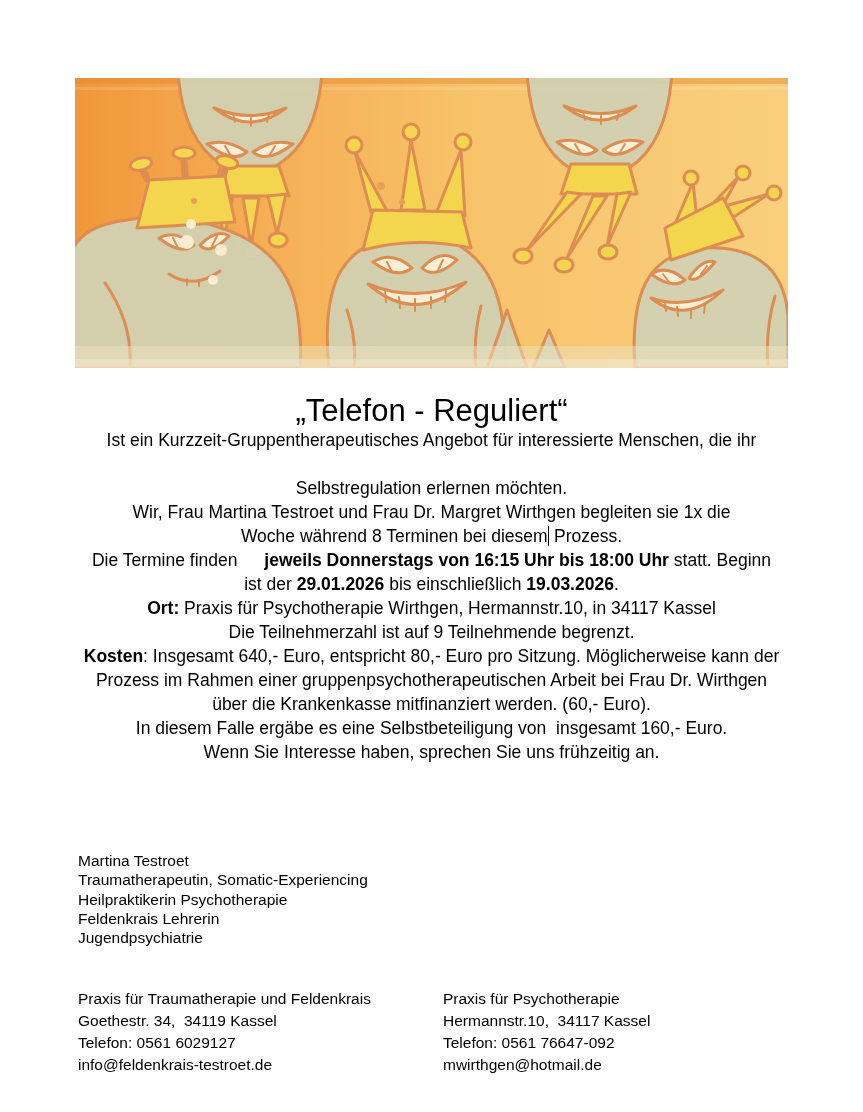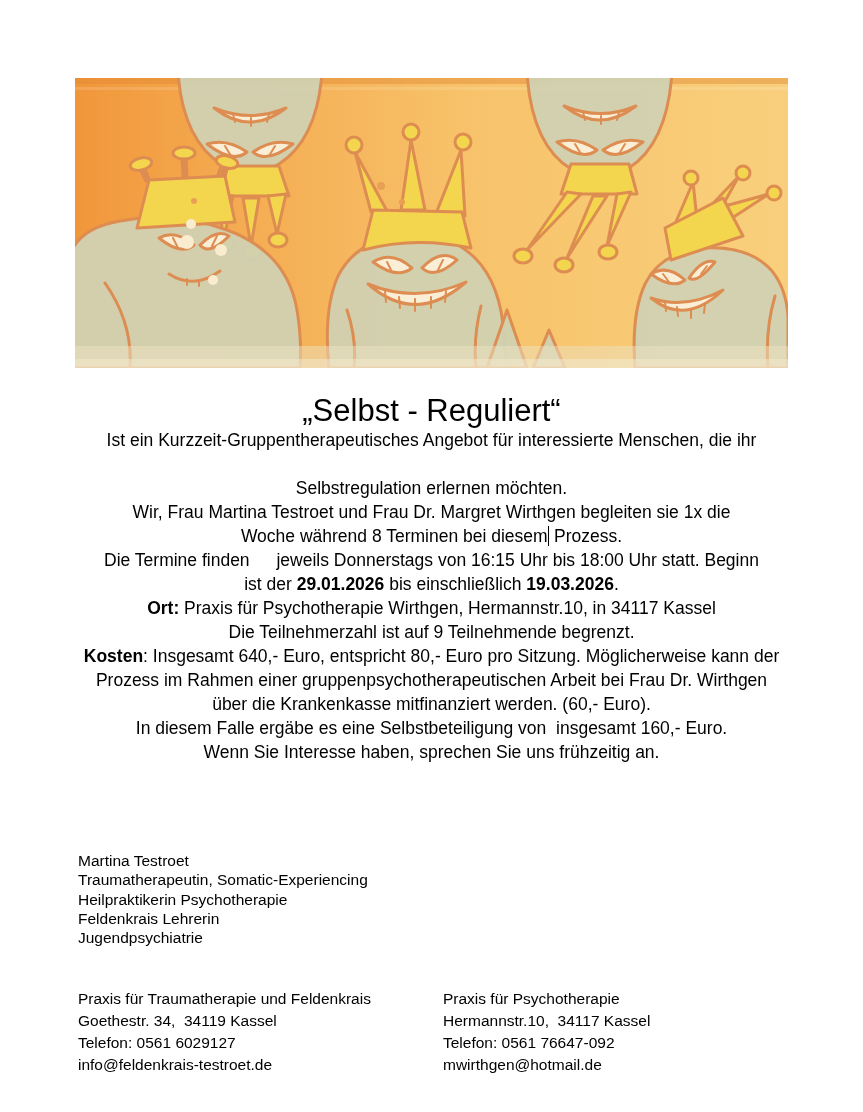--- a/index.html
+++ b/index.html
@@ -145,24 +145,24 @@
         </g>
       </g>
 
       <rect y="268" width="713" height="22" fill="#EAE6CE" opacity="0.5"></rect>
       <rect y="281" width="713" height="9" fill="#F0ECDA" opacity="0.55"></rect>
       <rect width="713" height="290" fill="#FFCE7A" opacity="0.14"></rect>
     </svg>
   </figure>
 
   <main class="content">
-    <h1 class="title">„Selbst - Reguliert“</h1>
+    <h1 class="title">„Telefon - Reguliert“</h1>
     <p class="p-intro"><span>Ist ein Kurzzeit-Gruppentherapeutisches Angebot für interessierte Menschen, die ihr</span><br><br><span>Selbstregulation erlernen möchten.</span></p>
     <p class="p-wir"><span>Wir, Frau Martina Testroet und Frau Dr. Margret Wirthgen begleiten sie 1x die</span><br><span>Woche während 8 Terminen bei diesem</span><span class="caret"></span><span> Prozess.</span></p>
-    <p class="p-termine"><span>Die Termine finden </span><span style="font-weight: normal; margin-left: 22px;">jeweils Donnerstags von 16:15 Uhr bis 18:00 Uhr</span><span> statt. Beginn</span><br><span>ist der </span><span style="font-weight: bold;">29.01.2026</span><span> bis einschließlich </span><span style="font-weight: bold;">19.03.2026</span><span>.</span></p>
+    <p class="p-termine"><span>Die Termine finden </span><span style="font-weight: bold; margin-left: 22px;">jeweils Donnerstags von 16:15 Uhr bis 18:00 Uhr</span><span> statt. Beginn</span><br><span>ist der </span><span style="font-weight: bold;">29.01.2026</span><span> bis einschließlich </span><span style="font-weight: bold;">19.03.2026</span><span>.</span></p>
     <p class="p-ort"><span style="font-weight: bold;">Ort:</span><span> Praxis für Psychotherapie Wirthgen, Hermannstr.10, in 34117 Kassel</span><br><span>Die </span><span style="font-weight: normal;">Teilnehmerzahl</span><span> ist auf 9 Teilnehmende begrenzt.</span></p>
     <p class="p-kosten"><span style="font-weight: bold;">Kosten</span><span>: Insgesamt 640,- Euro, entspricht 80,- Euro pro Sitzung. Möglicherweise kann der</span><br><span>Prozess im Rahmen einer gruppenpsychotherapeutischen Arbeit bei Frau Dr. Wirthgen</span><br><span>über die Krankenkasse mitfinanziert werden. (60,- Euro).</span><br><span>In diesem Falle ergäbe es eine Selbstbeteiligung von  insgesamt 160,- Euro.</span></p>
     <p class="p-interesse">Wenn Sie Interesse haben, sprechen Sie uns frühzeitig an.</p>
   </main>
 
   <section class="cols people">
     <div class="col">
       <div class="line">Martina Testroet</div>
       <div class="line">Traumatherapeutin, Somatic-Experiencing</div>
       <div class="line">Heilpraktikerin Psychotherapie</div>

